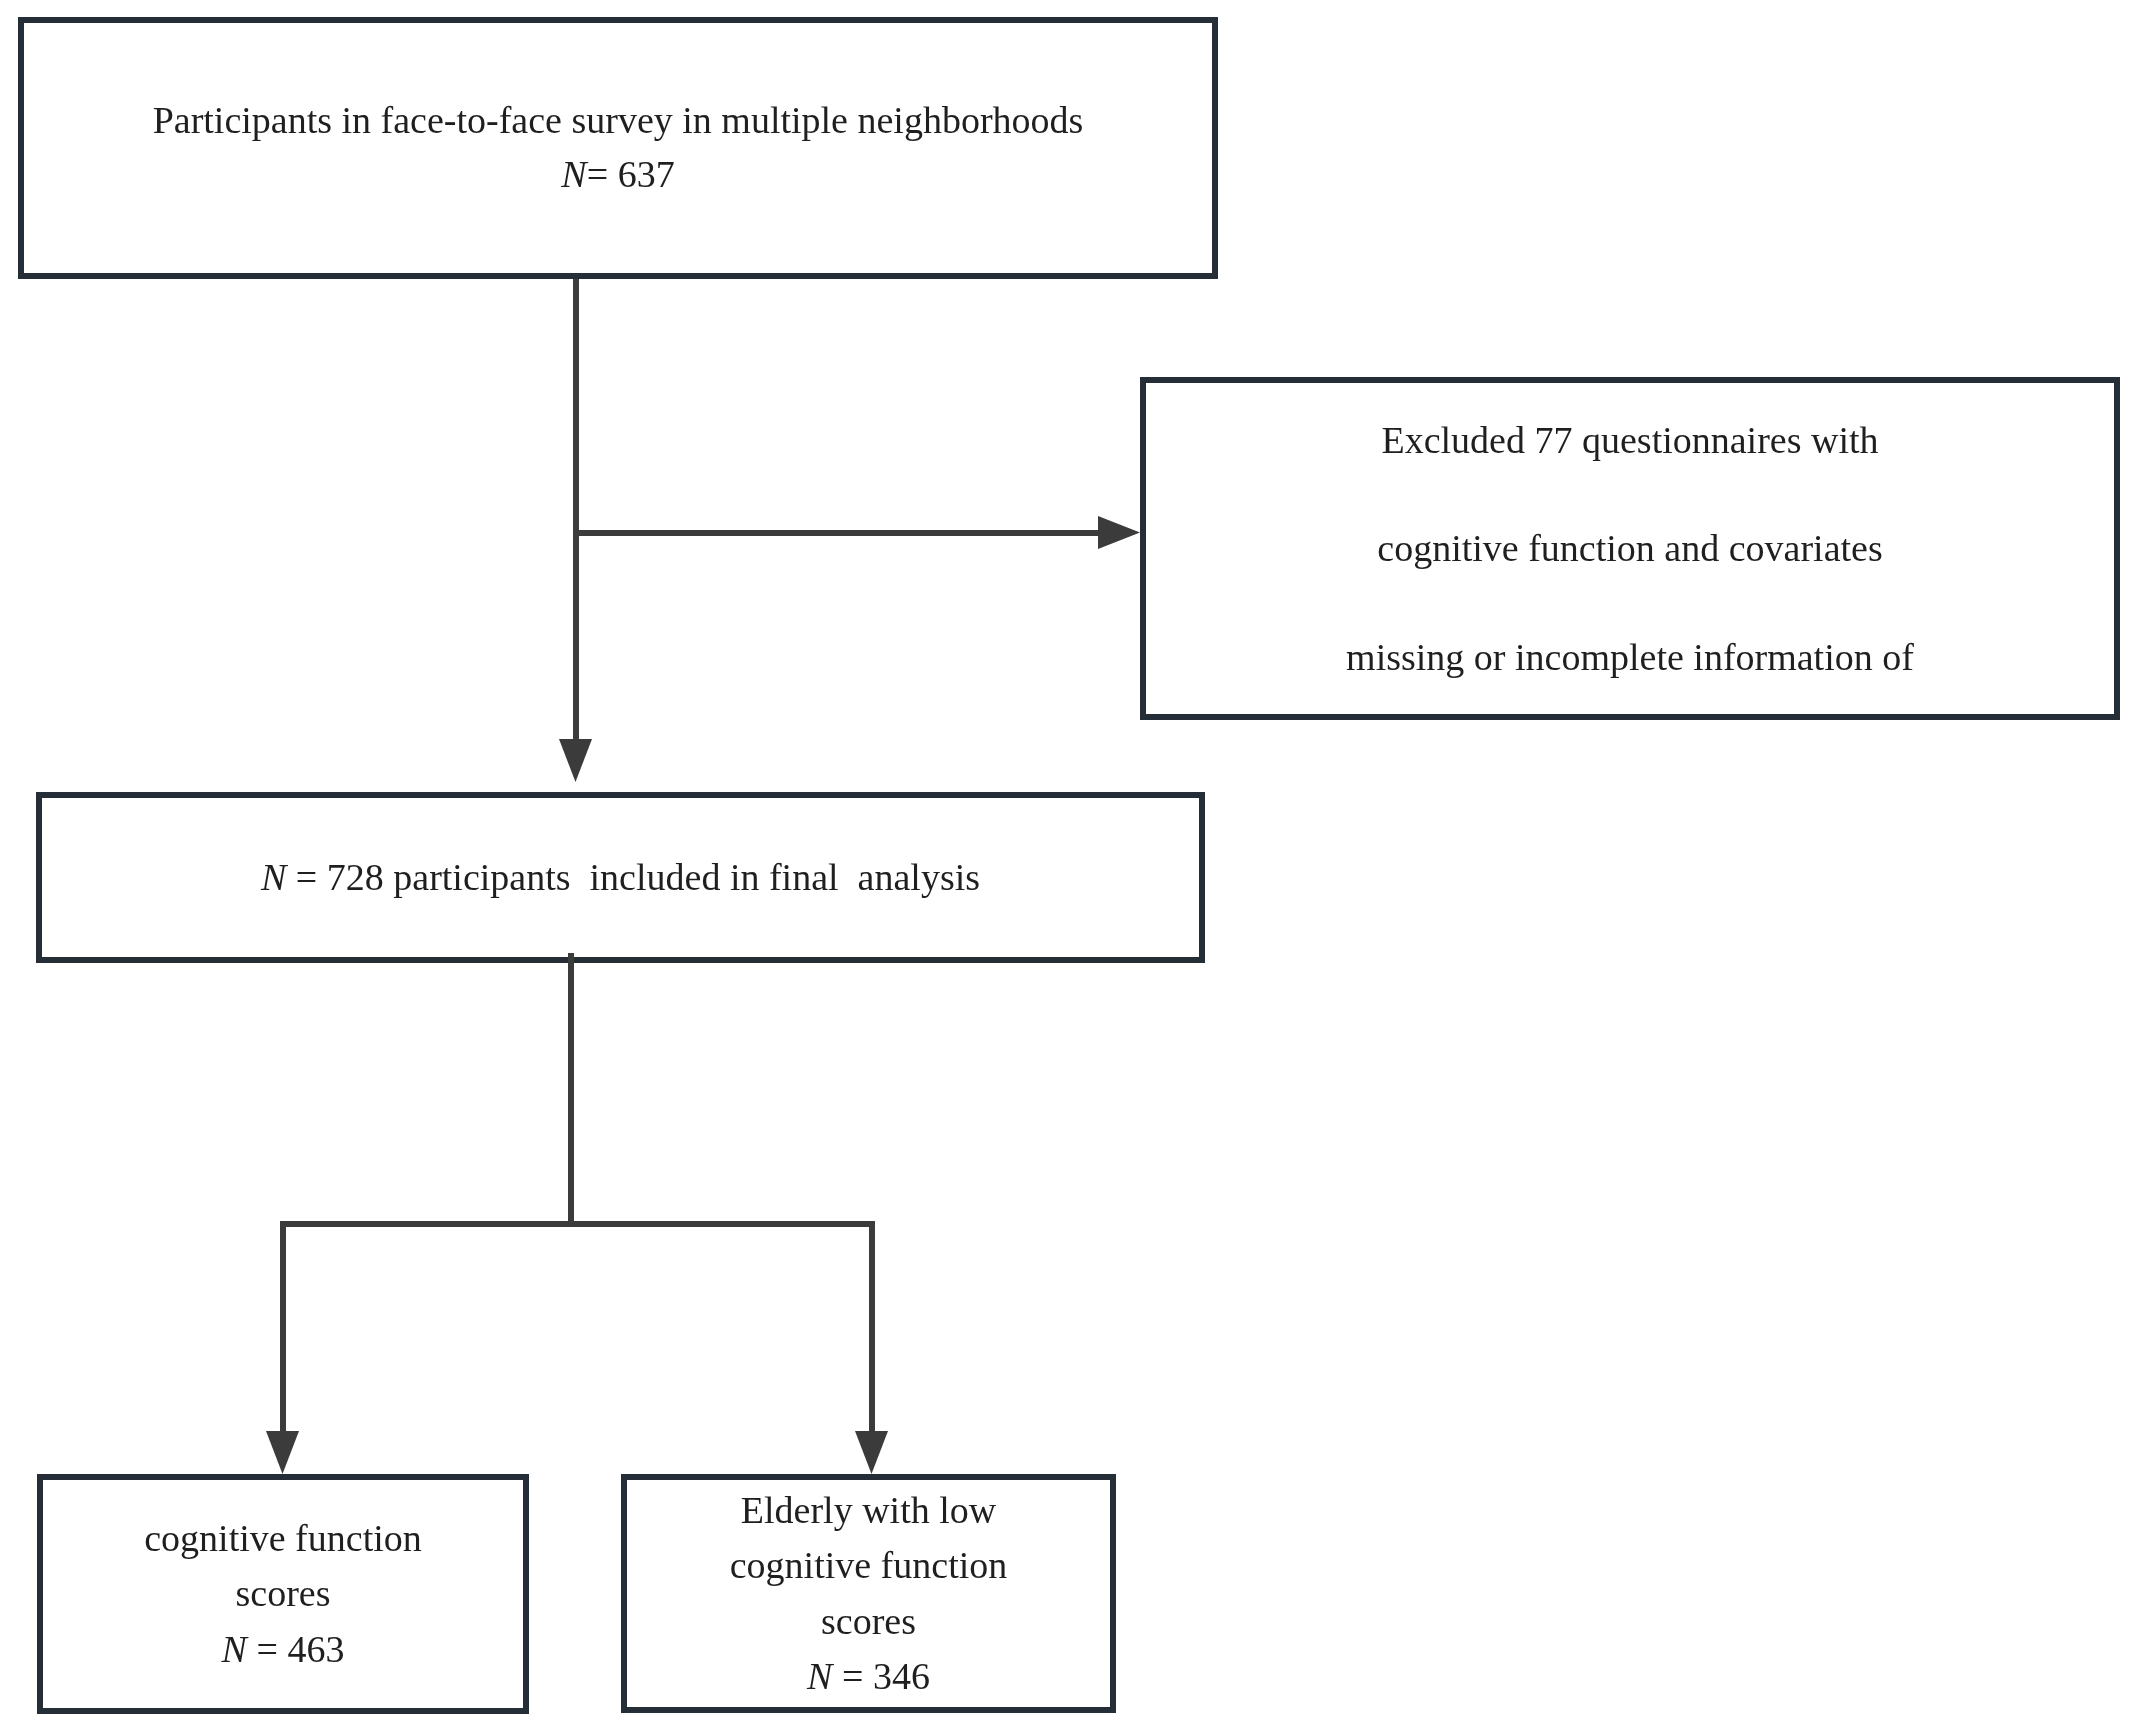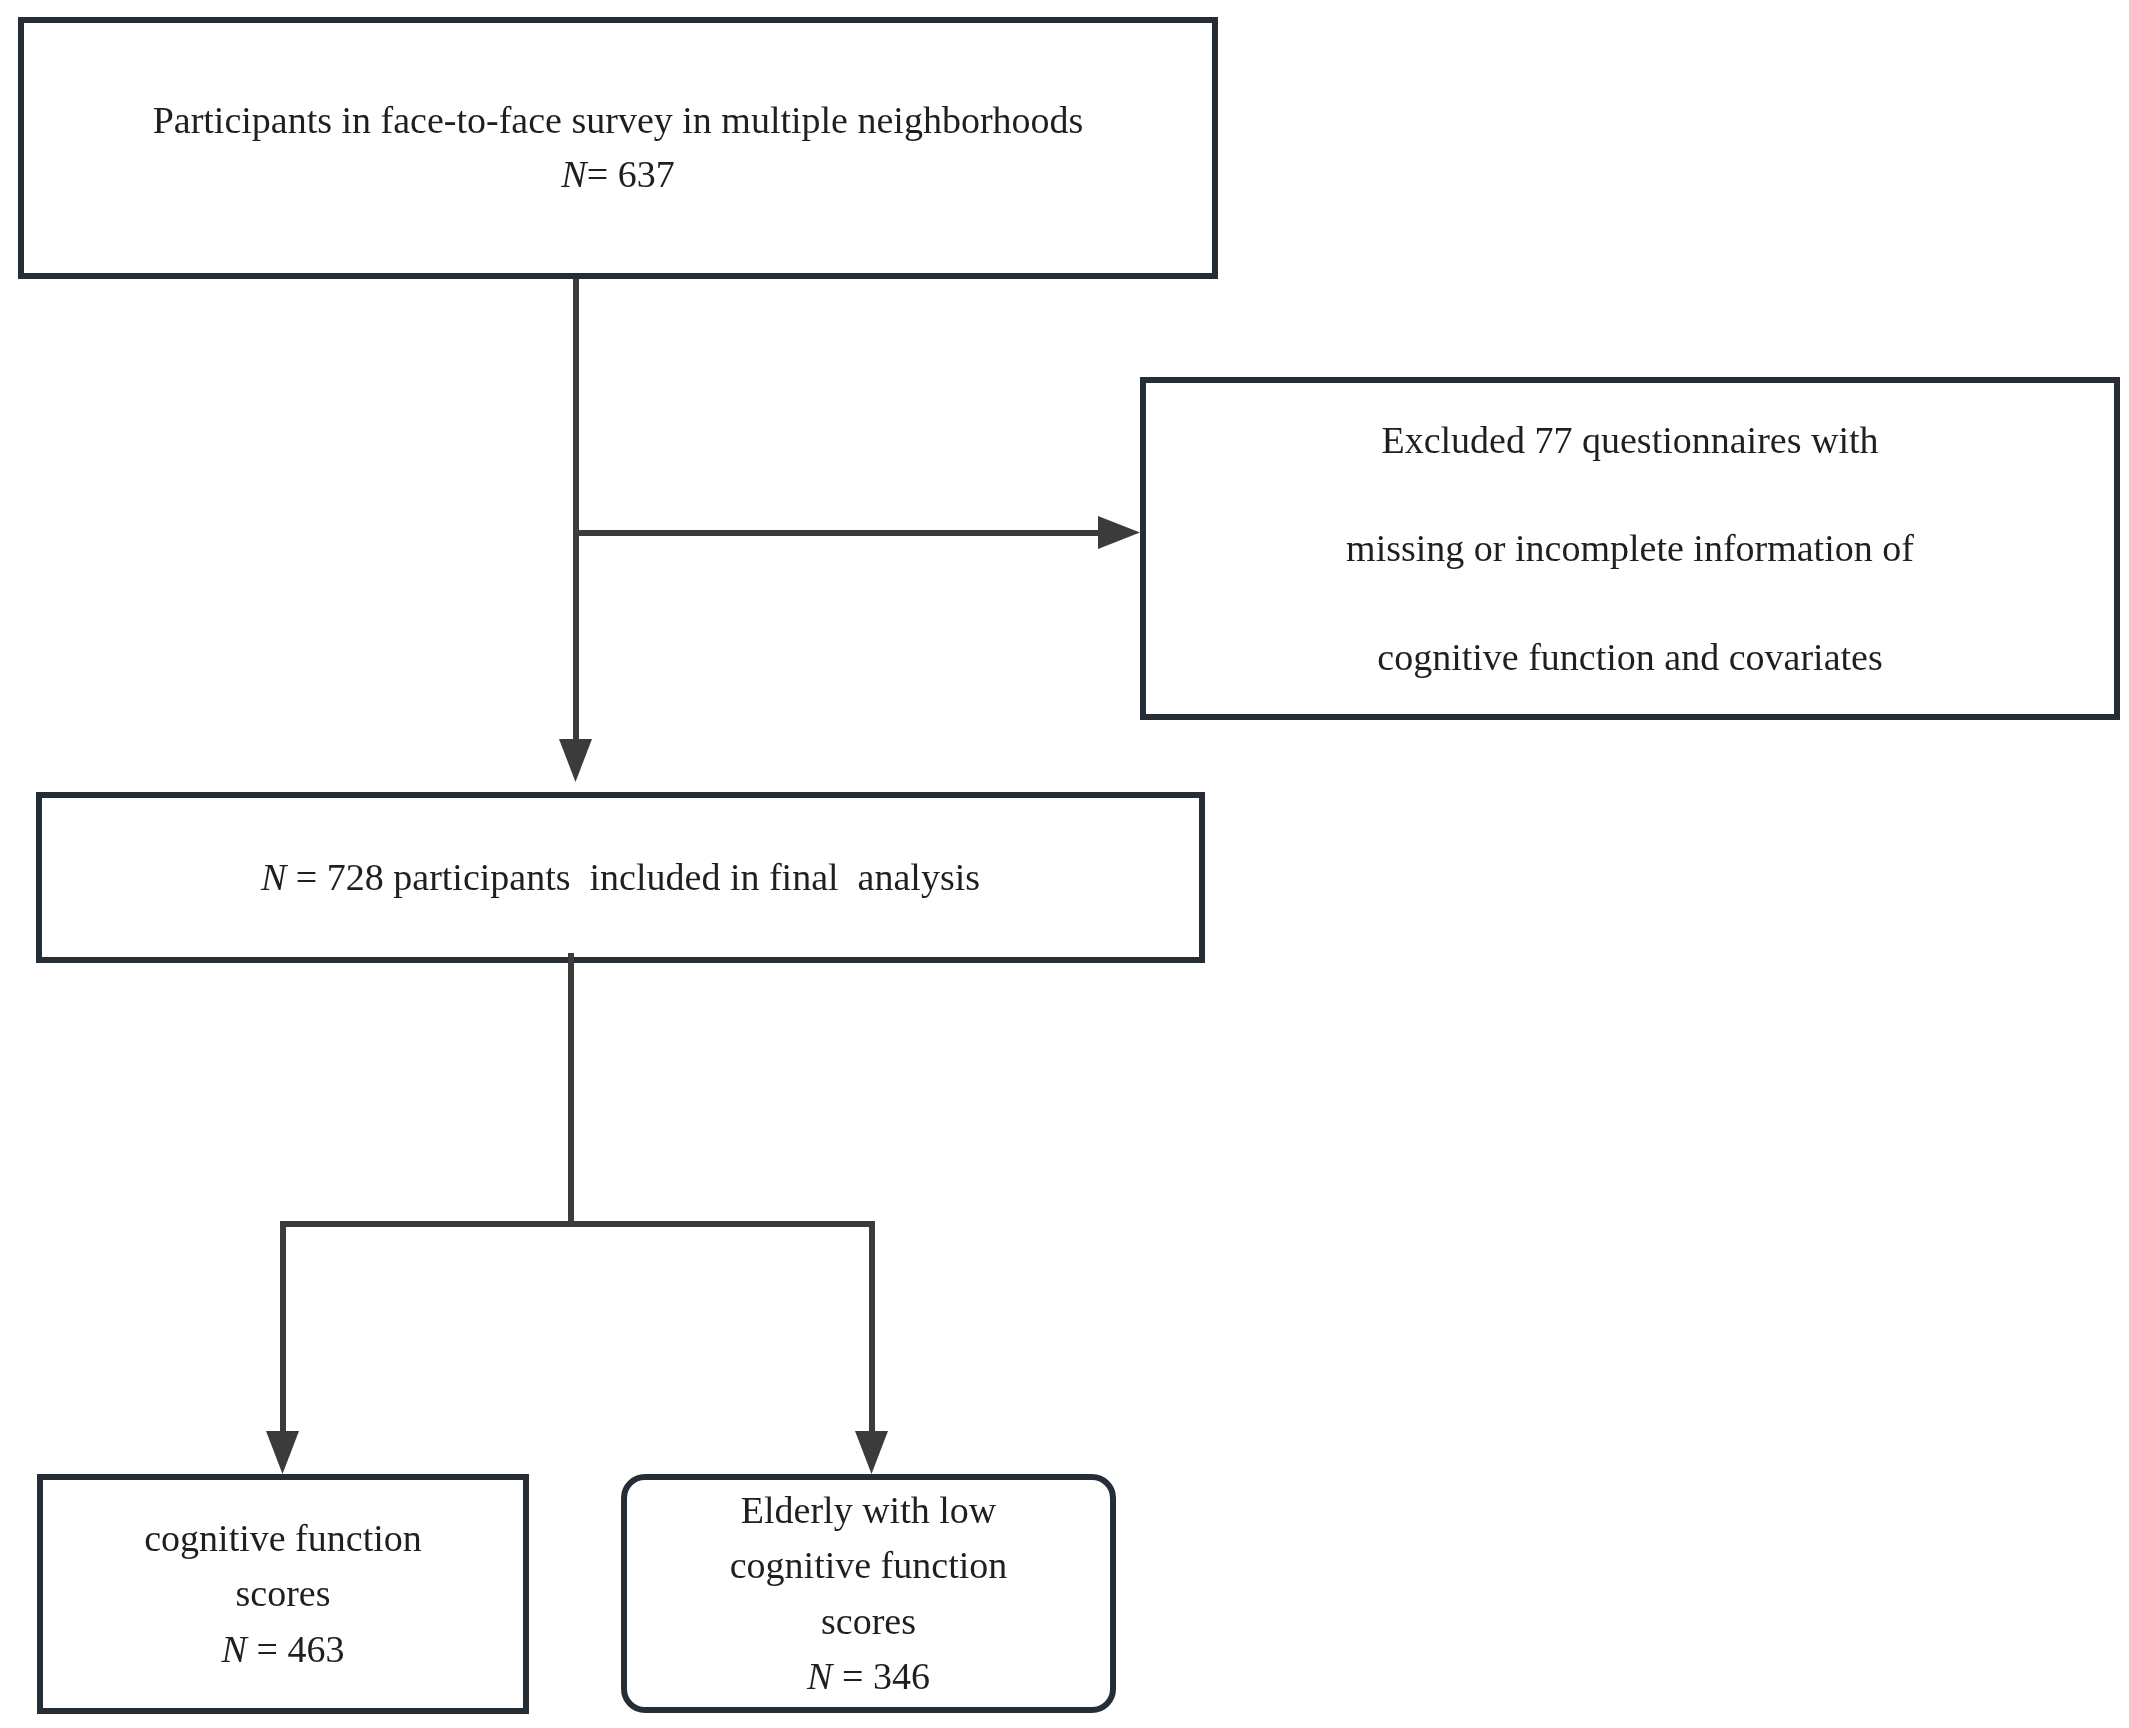--- a/index.html
+++ b/index.html
@@ -29,21 +29,21 @@
     line-height: 1.45;
   }
 
   .box .bline { white-space: pre-wrap; }
 
   
   .box-survey   { left: 18px;   top: 17px;   width: 1200px; height: 262px; line-height: 1.42; }
   .box-excluded { left: 1140px; top: 361px;  width: 980px; height: 343px; line-height: 2.85; margin-top: 16px; }
   .box-final    { left: 36px;   top: 792px; width: 1169px; height: 171px; }
   .box-high     { left: 37px;   top: 1474px; width: 492px;  height: 240px; line-height: 1.46; }
-  .box-low      { left: 621px; top: 1474px; width: 495px;  height: 239px; line-height: 1.46; border-radius: 24px; }
+  .box-low      { left: 621px; top: 1474px; width: 495px;  height: 239px; line-height: 1.46; }
 
   
   .vline, .hline { position: absolute; background: #3b3b3b; }
   .v1      { left: 573px; top: 279px;  width: 5.7px;   height: 465px; }
   .hbranch { left: 573px; top: 530px; width: 529px; height: 5.7px;  }
   .v2      { left: 568px; top: 953px; width: 5.7px;   height: 274px; }
   .hsplit  { left: 280px;  top: 1221px; width: 595px; height: 5.7px;  }
   .vdropL  { left: 280px;  top: 1221px; width: 5.7px;   height: 213px; }
   .vdropR  { left: 869px; top: 1221px; width: 5.7px;   height: 213px; }
 
@@ -71,22 +71,22 @@
   </div>
 
   <div class="vline v1"></div>
   <div class="arrow-down a1"></div>
 
   <div class="hline hbranch"></div>
   <div class="arrow-right a2"></div>
 
   <div class="box box-excluded">
     <div class="bline">Excluded 77 questionnaires with</div>
+    <div class="bline">cognitive function and covariates</div>
     <div class="bline">missing or incomplete information of</div>
-    <div class="bline">cognitive function and covariates</div>
   </div>
 
   <div class="box box-final">
     <div class="bline"><i>N</i><span> = 728 participants  included in final  analysis</span></div>
   </div>
 
   <div class="vline v2"></div>
   <div class="hline hsplit"></div>
   <div class="vline vdropL"></div>
   <div class="vline vdropR"></div>

